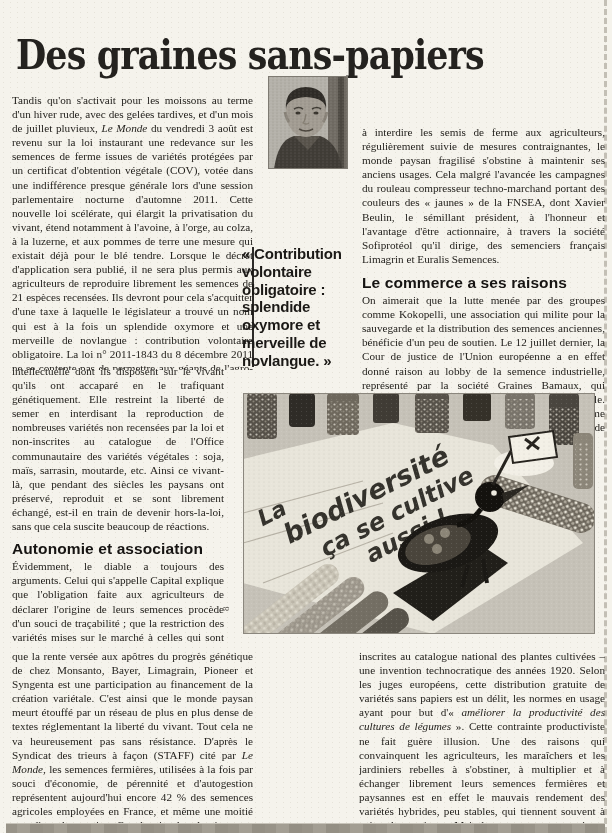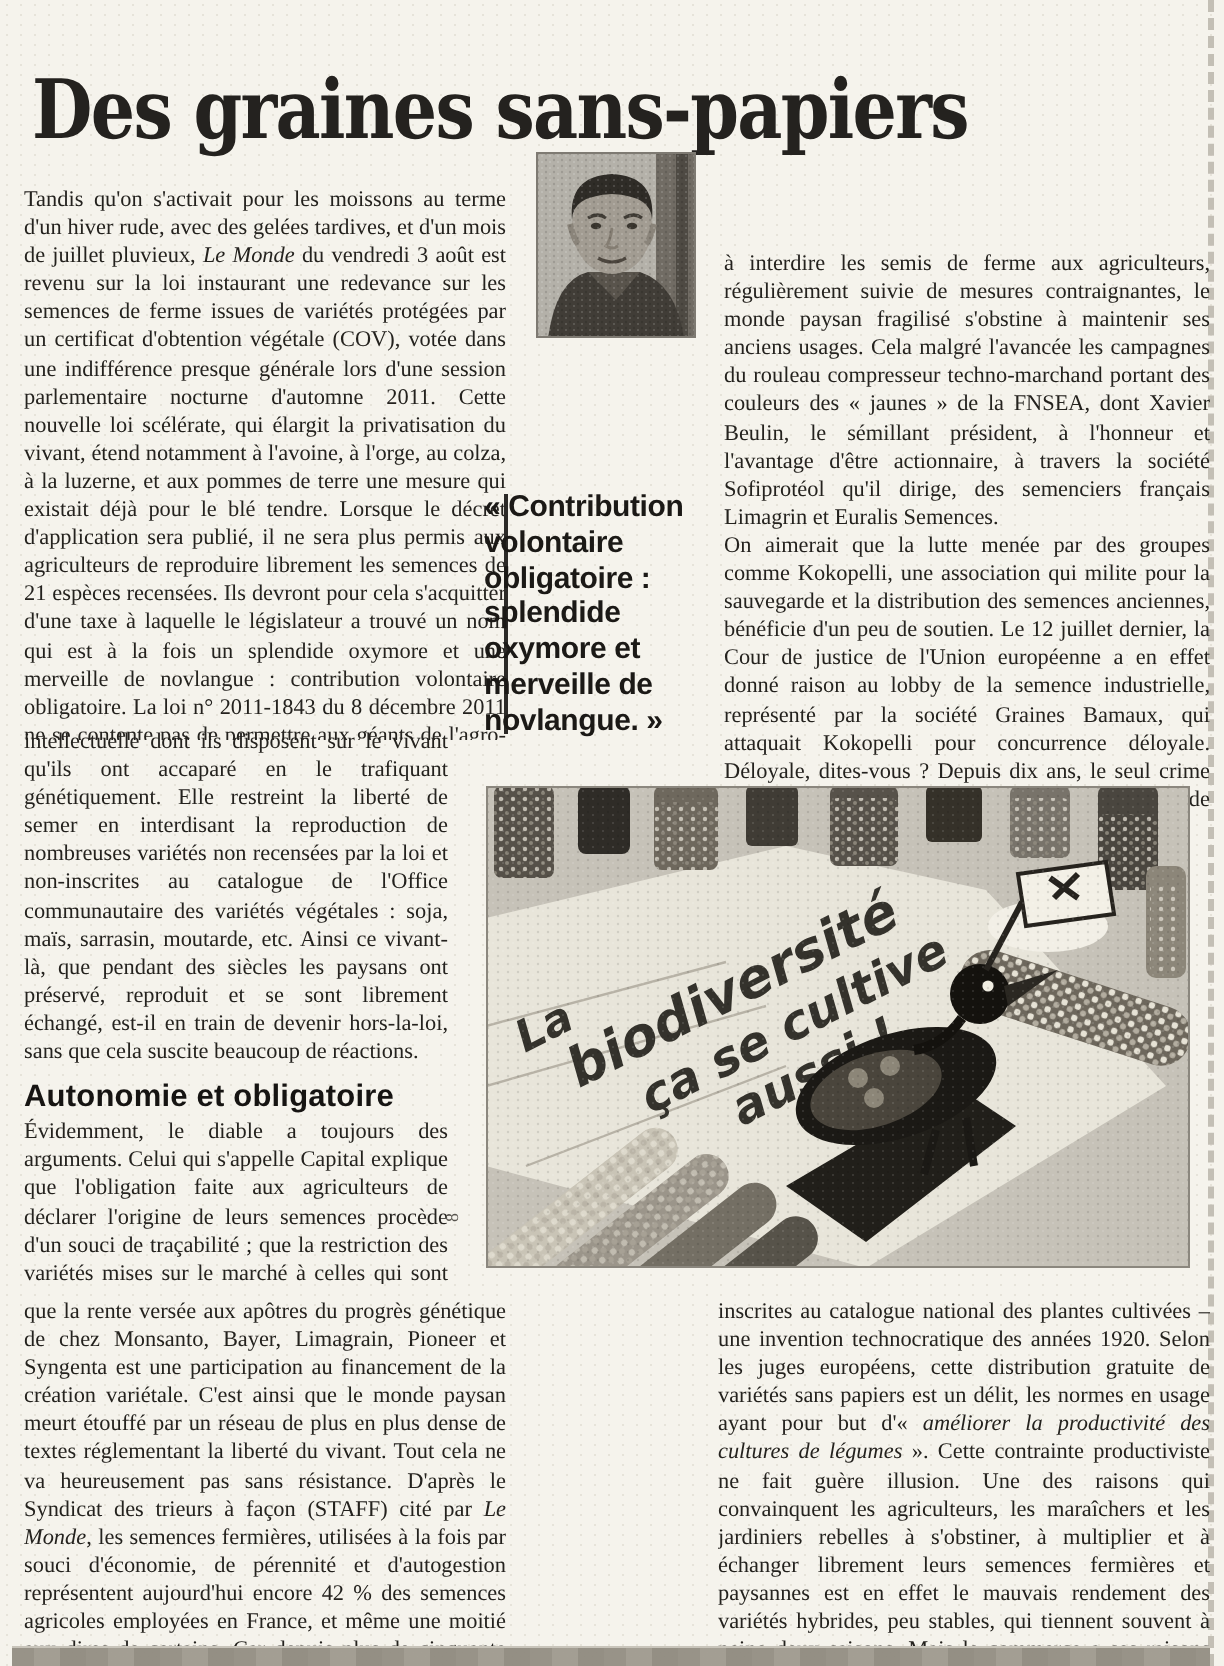--- a/index.html
+++ b/index.html
@@ -63,21 +63,21 @@
 
   <h1 class="masthead">Des graines sans-papiers</h1>
 
   <div class="page-edge"></div>
 
   <div class="body-block col1a">
     <p>Tandis qu'on s'activait pour les moissons au terme d'un hiver rude, avec des gelées tardives, et d'un mois de juillet pluvieux, <i>Le Monde</i> du vendredi 3 août est revenu sur la loi instaurant une redevance sur les semences de ferme issues de variétés protégées par un certificat d'obtention végétale (COV), votée dans une indifférence presque générale lors d'une session parlementaire nocturne d'automne 2011. Cette nouvelle loi scélérate, qui élargit la privatisation du vivant, étend notamment à l'avoine, à l'orge, au colza, à la luzerne, et aux pommes de terre une mesure qui existait déjà pour le blé tendre. Lorsque le décret d'application sera publié, il ne sera plus permis aux agriculteurs de reproduire librement les semences de 21 espèces recensées. Ils devront pour cela s'acquitter d'une taxe à laquelle le législateur a trouvé un nom qui est à la fois un splendide oxymore et une merveille de novlangue : contribution volontaire obligatoire. La loi n° 2011-1843 du 8 décembre 2011 ne se contente pas de permettre aux géants de l'agro-busisness de toucher sur les semis de germe une rente en faisant valoir le droit de propriété</p>
   </div>
   <div class="body-block col1b">
     <p>intellectuelle dont ils disposent sur le vivant qu'ils ont accaparé en le trafiquant génétiquement. Elle restreint la liberté de semer en interdisant la reproduction de nombreuses variétés non recensées par la loi et non-inscrites au catalogue de l'Office communautaire des variétés végétales : soja, maïs, sarrasin, moutarde, etc. Ainsi ce vivant-là, que pendant des siècles les paysans ont préservé, reproduit et se sont librement échangé, est-il en train de devenir hors-la-loi, sans que cela suscite beaucoup de réactions.</p>
-    <div class="sec-heading">Autonomie et obligatoire</div>
+    <div class="sec-heading">Autonomie et association</div>
     <p>Évidemment, le diable a toujours des arguments. Celui qui s'appelle Capital explique que l'obligation faite aux agriculteurs de déclarer l'origine de leurs semences procède d'un souci de traçabilité ; que la restriction des variétés mises sur le marché à celles qui sont brevetées et commercialisées permettra de faire disparaître des variétés fragiles ou improductives ;</p>
   </div>
   <div class="body-block col1c">
     <p>que la rente versée aux apôtres du progrès génétique de chez Monsanto, Bayer, Limagrain, Pioneer et Syngenta est une participation au financement de la création variétale. C'est ainsi que le monde paysan meurt étouffé par un réseau de plus en plus dense de textes réglementant la liberté du vivant. Tout cela ne va heureusement pas sans résistance. D'après le Syndicat des trieurs à façon (STAFF) cité par <i>Le Monde</i>, les semences fermières, utilisées à la fois par souci d'économie, de pérennité et d'autogestion représentent aujourd'hui encore 42 % des semences agricoles employées en France, et même une moitié aux dires de certains. Car depuis plus de cinquante ans, et les premières lois visant</p>
   </div>
 
   <div class="portrait">
     <svg width="80" height="93" viewBox="0 0 80 93" xmlns="http://www.w3.org/2000/svg">
       <defs>
         <pattern id="grain1" width="4" height="3" patternUnits="userSpaceOnUse">
@@ -107,20 +107,21 @@
   <div class="pull-quote">« Contribution
 volontaire
 obligatoire :
 splendide
 oxymore et
 merveille de
 novlangue. »</div>
 
   <div class="body-block col3a">
     <p>à interdire les semis de ferme aux agriculteurs, régulièrement suivie de mesures contraignantes, le monde paysan fragilisé s'obstine à maintenir ses anciens usages. Cela malgré l'avancée les campagnes du rouleau compresseur techno-marchand portant des couleurs des « jaunes » de la FNSEA, dont Xavier Beulin, le sémillant président, à l'honneur et l'avantage d'être actionnaire, à travers la société Sofiprotéol qu'il dirige, des semenciers français Limagrin et Euralis Semences.</p>
+    <div class="sec-heading">Le commerce a ses raisons</div>
     <p>On aimerait que la lutte menée par des groupes comme Kokopelli, une association qui milite pour la sauvegarde et la distribution des semences anciennes, bénéficie d'un peu de soutien. Le 12 juillet dernier, la Cour de justice de l'Union européenne a en effet donné raison au lobby de la semence industrielle, représenté par la société Graines Bamaux, qui attaquait Kokopelli pour concurrence déloyale. Déloyale, dites-vous ? Depuis dix ans, le seul crime de Kokopelli, consiste à distribuer des variétés de semences potagères non-</p>
   </div>
   <div class="body-block col3b">
     <p><span>inscrites au catalogue national des plantes cultivées – une invention technocratique des années 1920. Selon les juges européens, cette distribution gratuite de variétés sans papiers est un délit, les normes en usage ayant pour but d'« <i>améliorer la productivité des cultures de légumes</i> ». Cette contrainte productiviste ne fait guère illusion. Une des raisons qui convainquent les agriculteurs, les maraîchers et les jardiniers rebelles à s'obstiner, à multiplier et à échanger librement leurs semences fermières et paysannes est en effet le mauvais rendement des variétés hybrides, peu stables, qui tiennent souvent à peine deux saisons. Mais le commerce a ses raisons que la raison ne connaît pas. </span></p>
   </div>
 
   <div class="seeds-photo">
     <svg width="352" height="241" viewBox="0 0 352 241" xmlns="http://www.w3.org/2000/svg">
       <defs>
         <pattern id="seeds" width="6" height="5" patternUnits="userSpaceOnUse">

